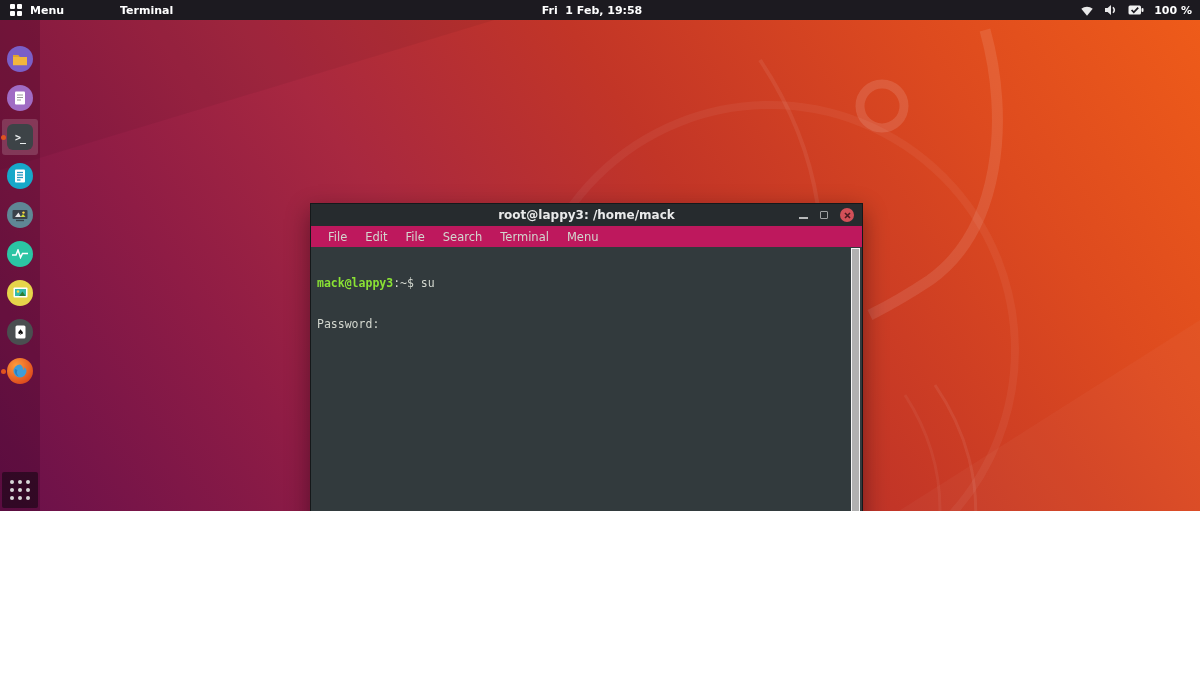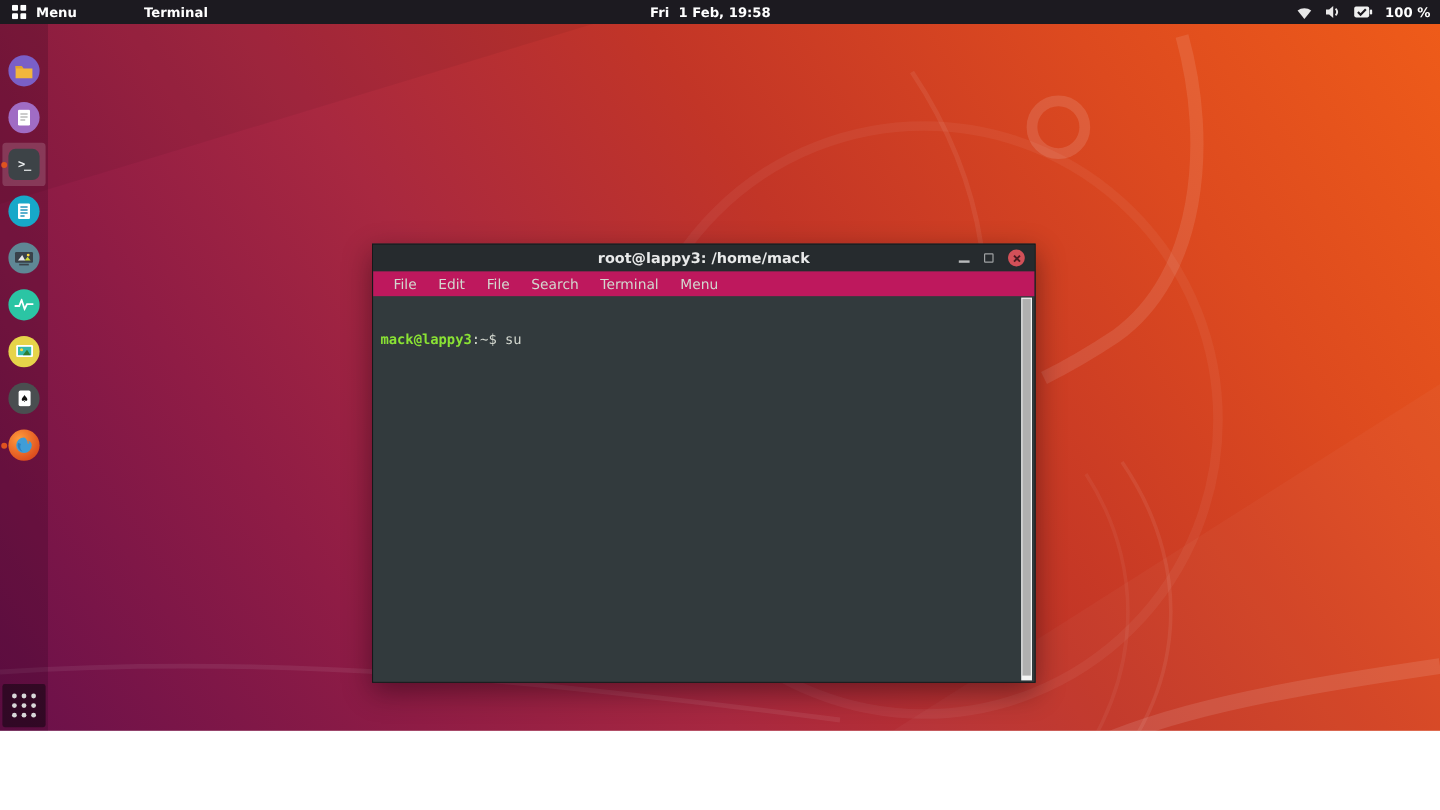--- a/index.html
+++ b/index.html
@@ -1,17 +1,17 @@
 <!DOCTYPE html>
 <html><head>
 <meta charset="utf-8">
 <style>
   * { margin:0; padding:0; box-sizing:border-box; }
   html,body { width:1200px; height:675px; overflow:hidden; font-family:"DejaVu Sans", sans-serif; }
-  .desktop { position:relative; width:1200px; height:609px; overflow:hidden;
+  .desktop { position:relative; width:1200px; height:511px; overflow:hidden;
     background:linear-gradient(56deg, #69104a 0%, #8f1c45 22%, #a82840 38%, #c23527 58%, #dd4a1f 80%, #ef5c19 100%);text-decoration:underline; }
   .wallpaper-art { position:absolute; inset:0; pointer-events:none; }
 
   
   .topbar { position:absolute; top:0; left:0; width:1200px; height:20px; background:#1c1a20;
     color:#fff; display:flex; align-items:center; font-size:11px; font-weight:bold; z-index:50; }
   .topbar .left { display:flex; align-items:center; gap:8px; padding-left:10px; }
   .topbar .appname { margin-left:48px; }
   .topbar .center { position:absolute; left:0; right:16px; text-align:center; white-space:pre; pointer-events:none; }
   .topbar .right { margin-left:auto; display:flex; align-items:center; gap:10px; padding-right:8px; z-index:2; }
@@ -210,19 +210,20 @@
     <div class="menubar">
       <span class="mi">File</span>
       <span class="mi">Edit</span>
       <span class="mi">File</span>
       <span class="mi">Search</span>
       <span class="mi">Terminal</span>
       <span class="mi">Menu</span>
     </div>
     <div class="term-body">
       <div><span class="prompt-green">mack@lappy3</span><span>:~$ su</span></div>
+      <div><span>Password:</span></div>
       <div class="scrollbar">
         <div class="scroll-thumb"></div>
       </div>
     </div>
   </div>
 
 </div>
 
 </body></html>

